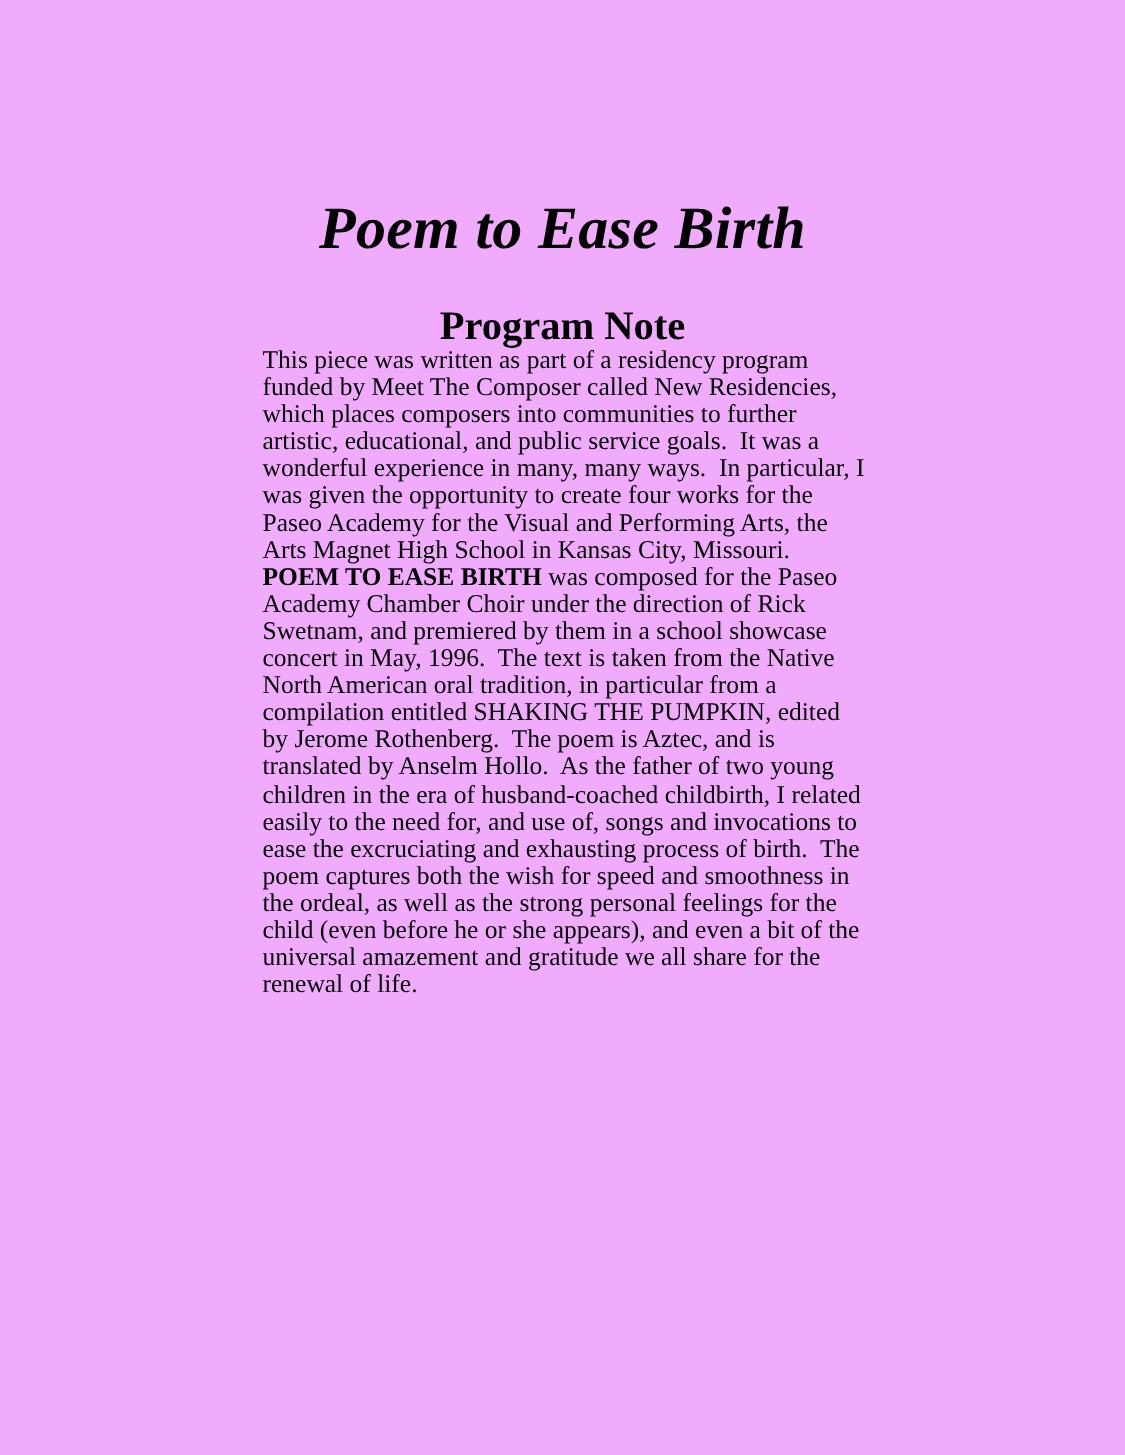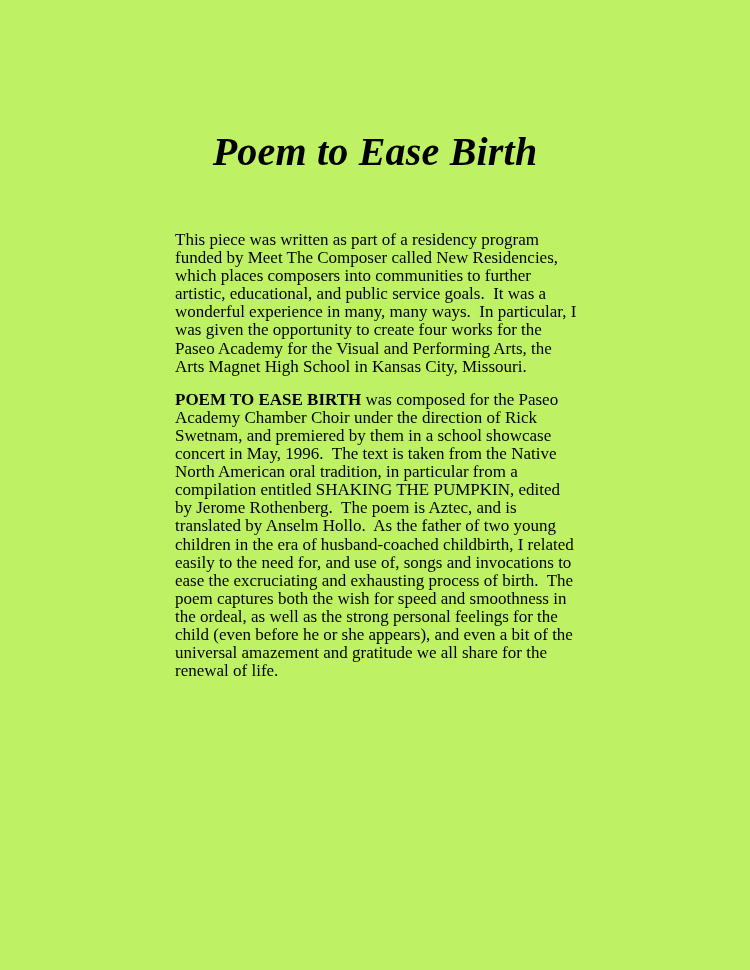--- a/index.html
+++ b/index.html
@@ -12,21 +12,21 @@
     height: 970px;
     overflow: hidden;
     font-family: "Liberation Serif", "DejaVu Serif", serif;
     color: #000000;
     -webkit-font-smoothing: antialiased;
   }
   .page {
     position: relative;
     width: 750px;
     height: 970px;
-    background: #bef264;
+    background: #f0abfc;
     box-sizing: border-box;
   }
   .doc-title {
     position: absolute;
     top: 103px;
     left: 0;
     width: 750px;
     text-align: center;
     font-size: 40px;
     font-weight: bold;
@@ -52,33 +52,33 @@
     width: 405px;
   }
   .para {
     font-size: 17px;
     line-height: 18.1px;
     text-align: left;
     white-space: pre-wrap;
     margin: 0;
   }
   .para + .para {
-    margin-top: 15px;
   }
   .lead {
     font-weight: bold;
   }
 </style>
 </head>
 <body>
 
 <div class="page">
 
   <h1 class="doc-title">Poem to Ease Birth</h1>
 
+  <h2 class="doc-subtitle">Program Note</h2>
 
   <div class="body-block">
 
     <p class="para"><span>This piece was written as part of a residency program funded by Meet The Composer called New Residencies, which places composers into communities to further artistic, educational, and public service goals.  It was a wonderful experience in many, many ways.  In particular, I was given the opportunity to create four works for the Paseo Academy for the Visual and Performing Arts, the Arts Magnet High School in Kansas City, Missouri.</span></p>
 
     <p class="para"><span class="lead">POEM TO EASE BIRTH</span><span> was composed for the Paseo Academy Chamber Choir under the direction of Rick Swetnam, and premiered by them in a school showcase concert in May, 1996.  The text is taken from the Native North American oral tradition, in particular from a compilation entitled SHAKING THE PUMPKIN, edited by Jerome Rothenberg.  The poem is Aztec, and is translated by Anselm Hollo.  As the father of two young children in the era of husband-coached childbirth, I related easily to the need for, and use of, songs and invocations to ease the excruciating and exhausting process of birth.  The poem captures both the wish for speed and smoothness in the ordeal, as well as the strong personal feelings for the child (even before he or she appears), and even a bit of the universal amazement and gratitude we all share for the renewal of life.</span></p>
 
   </div>
 
 </div>

